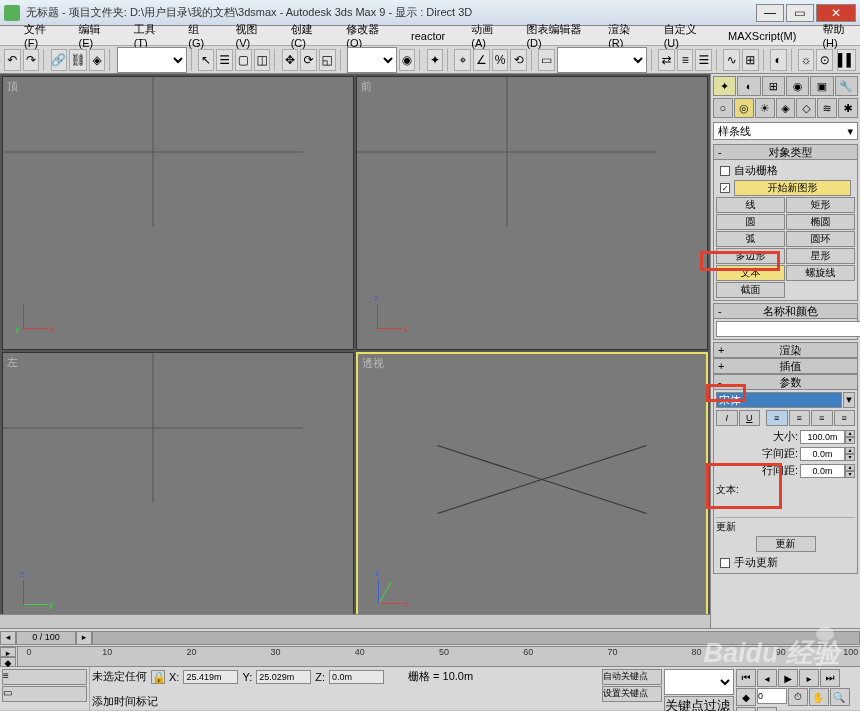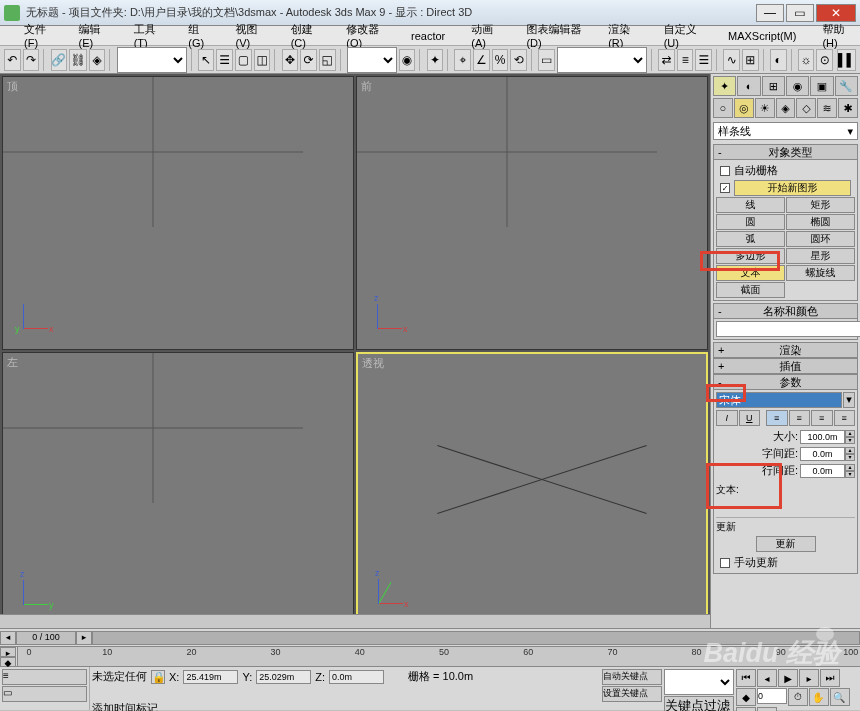--- a/index.html
+++ b/index.html
@@ -80,21 +80,21 @@
 .ts-nav { width: 16px; height: 14px; border: 1px solid #888; background: #ccc; text-align: center; font-size: 9px; }
 .ts-slider { flex: 0 0 60px; height: 14px; border: 1px solid #888; background: #c0c0c0; text-align: center; font-size: 9px; }
 .ts-track { flex: 1; height: 14px; background: #b0b0b0; border: 1px solid #888; position: relative; }
 .trackbar { height: 20px; background: #d8d8d8; display: flex; border-top: 1px solid #888; position: relative; }
 .trackbar-ruler { flex: 1; background: #c8c8c8; position: relative; font-size: 9px; }
 .trackbar-ruler .tick { position: absolute; top: 0; font-size: 9px; color: #333; }
 
 .statusbar { height: 44px; background: #d8d8d8; border-top: 1px solid #888; display: flex; }
 .sb-left { width: 90px; border-right: 1px solid #aaa; padding: 2px; display: flex; flex-direction: column; gap: 1px; }
 .sb-btn { height: 16px; border: 1px solid #888; background: #d0d0d0; font-size: 10px; }
-.sb-mid { flex: 1; padding: 2px; display: flex; flex-direction: column; gap: 17px; }
+.sb-mid { flex: 1; padding: 2px; display: flex; flex-direction: column; gap: 10px; }
 .sb-row { display: flex; align-items: center; gap: 4px; font-size: 10px; }
 .sb-row input { width: 55px; height: 14px; border: 1px solid #888; background: #e8e8e8; font-size: 9px; padding: 0 2px; }
 .sb-right { width: 260px; display: flex; padding: 2px; gap: 2px; }
 .sb-rcol { display: flex; flex-direction: column; gap: 1px; }
 .sb-ricon { width: 20px; height: 18px; border: 1px solid #888; background: #d0d0d0; display: flex; align-items: center; justify-content: center; font-size: 10px; }
 
 .watermark { position: absolute; right: 20px; bottom: 40px; font-size: 27px; color: rgba(255,255,255,0.5); font-weight: bold; font-style: italic; pointer-events: none; z-index: 10; }
 .wm-paw { position: absolute; right: 20px; bottom: 70px; width: 30px; height: 26px; opacity: 0.4; pointer-events: none; z-index: 10; }
 .wm-paw::before { content: ""; position: absolute; width: 18px; height: 14px; background: #fff; border-radius: 50%; bottom: 0; left: 6px; }
 

